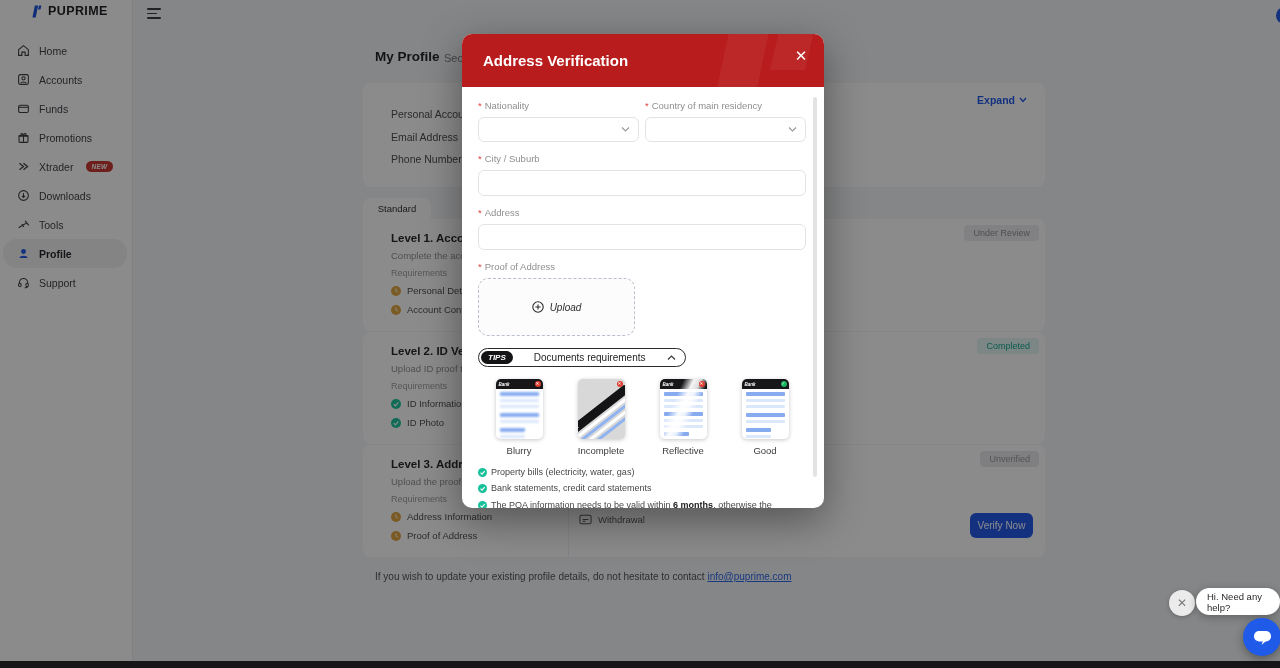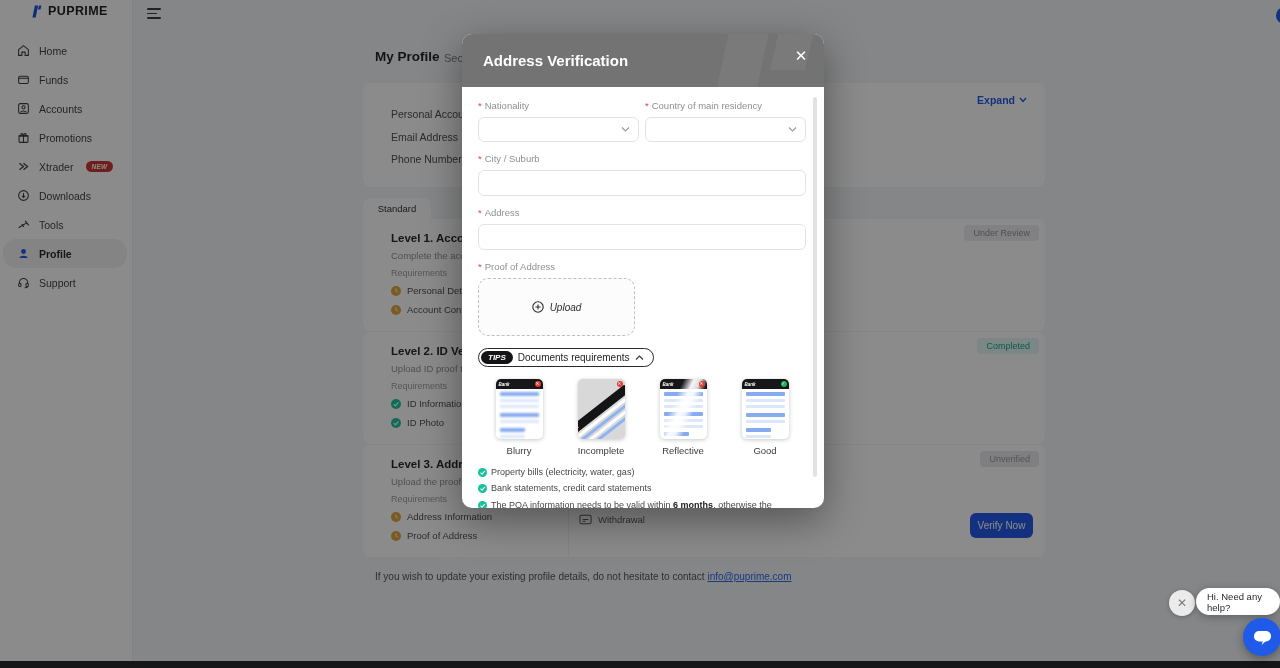--- a/index.html
+++ b/index.html
@@ -72,21 +72,21 @@
 
   
   #bottom-strip { position:absolute; left:0; bottom:0; width:1280px; height:7px; background:#232324; z-index:5; }
 
   
   #overlay { position:absolute; inset:0; background:rgba(8,8,10,0.47); z-index:10; }
 
   
   #modal { position:absolute; left:462px; top:34px; width:362px; height:474px; background:#fff;
            border-radius:10px; z-index:20; box-shadow:0 12px 40px rgba(0,0,0,.4); overflow:hidden; }
-  #modal-header { position:relative; height:53px; background:#737373; display:flex; align-items:center;
+  #modal-header { position:relative; height:53px; background:#b91c1c; display:flex; align-items:center;
                   padding:0 21px; overflow:hidden; }
   #modal-title { font-size:15px; font-weight:bold; color:#fff; position:relative; z-index:2; }
   .wm { position:absolute; right:-8px; top:-26px; opacity:.05; z-index:1; }
   #modal-close { position:absolute; right:12px; top:11px; width:22px; height:22px; color:#fff;
                  font-size:15px; line-height:22px; text-align:center; cursor:pointer; z-index:3; }
   #modal-body { position:relative; padding:13px 18px 0 16px; }
 
   .field-row2 { display:flex; gap:6px; }
   .field { flex:1; }
   .f-label { font-size:9.5px; color:#8f8f91; margin-bottom:6px; display:flex; gap:3px; }
@@ -96,21 +96,21 @@
   .select-box svg { position:absolute; right:8px; top:8px; }
   .text-input { width:100%; height:26px; border:1px solid #e3e3e5; border-radius:6px; outline:none;
                 font-size:10px; padding:0 8px; background:#fff; }
   .spacer { height:11px; }
 
   .upload-box { width:157px; height:58px; border:1px dashed #b9c0cc; border-radius:10px;
                 background:#fcfcfd; display:flex; align-items:center; justify-content:center;
                 gap:6px; cursor:pointer;font-style:italic; }
   .upload-box .lbl { font-size:10px; color:#2d2d2f; }
 
-  .tips-pill { margin-top:12px; display:inline-flex; align-items:center; gap:5px;
+  .tips-pill { margin-top:12px; display:inline-flex; align-items:center; gap:21px;
                border:1px solid #2a2a2c; border-radius:11px; padding:2px 9px 2px 2px; cursor:pointer; }
   .tips-badge { background:#141416; color:#fff; font-size:8px; font-weight:bold; font-style:italic;
                 border-radius:9px; padding:2px 7px; }
   .tips-label { font-size:10px; color:#242426; }
 
   .docs-row { margin-top:12px; display:flex; }
   .doc-col { width:82px; display:flex; flex-direction:column; align-items:center; }
   .doc-label { margin-top:6px; font-size:9.5px; color:#3c3c3e; }
   .doc { position:relative; width:47px; height:60px; border-radius:5px; background:#fff;
          box-shadow:0 1px 4px rgba(0,0,0,.22); overflow:hidden; }
@@ -170,32 +170,32 @@
     </div>
     <div id="nav">
       <div class="nav-item">
         <svg class="nav-icon" viewBox="0 0 16 16" fill="none" stroke="#3a3a3c" stroke-width="1.3">
             <path d="M2 7 L8 2 L14 7 V14 H10 V10 H6 V14 H2 Z"></path>
           </svg>
         <span class="lbl">Home</span>
       </div>
       <div class="nav-item">
         <svg class="nav-icon" viewBox="0 0 16 16" fill="none" stroke="#3a3a3c" stroke-width="1.3">
-            <rect x="2" y="4" width="12" height="9" rx="2"></rect>
-            <path d="M2 6.5 H14"></path>
-          </svg>
-        <span class="lbl">Funds</span>
-      </div>
-      <div class="nav-item">
-        <svg class="nav-icon" viewBox="0 0 16 16" fill="none" stroke="#3a3a3c" stroke-width="1.3">
             <rect x="2" y="2" width="12" height="12" rx="2"></rect>
             <circle cx="8" cy="6.5" r="2"></circle>
             <path d="M4.5 12.5 C5 10.5 11 10.5 11.5 12.5"></path>
           </svg>
         <span class="lbl">Accounts</span>
+      </div>
+      <div class="nav-item">
+        <svg class="nav-icon" viewBox="0 0 16 16" fill="none" stroke="#3a3a3c" stroke-width="1.3">
+            <rect x="2" y="4" width="12" height="9" rx="2"></rect>
+            <path d="M2 6.5 H14"></path>
+          </svg>
+        <span class="lbl">Funds</span>
       </div>
       <div class="nav-item">
         <svg class="nav-icon" viewBox="0 0 16 16" fill="none" stroke="#3a3a3c" stroke-width="1.3">
             <rect x="2.5" y="6" width="11" height="8" rx="1"></rect>
             <path d="M2 6 H14 M8 6 V14 M8 6 C5 6 4 3.5 5.8 3 C7.2 2.7 8 4.8 8 6 C8 4.8 8.8 2.7 10.2 3 C12 3.5 11 6 8 6"></path>
           </svg>
         <span class="lbl">Promotions</span>
       </div>
       <div class="nav-item">
         <svg class="nav-icon" viewBox="0 0 16 16" fill="none" stroke="#3a3a3c" stroke-width="1.5">

